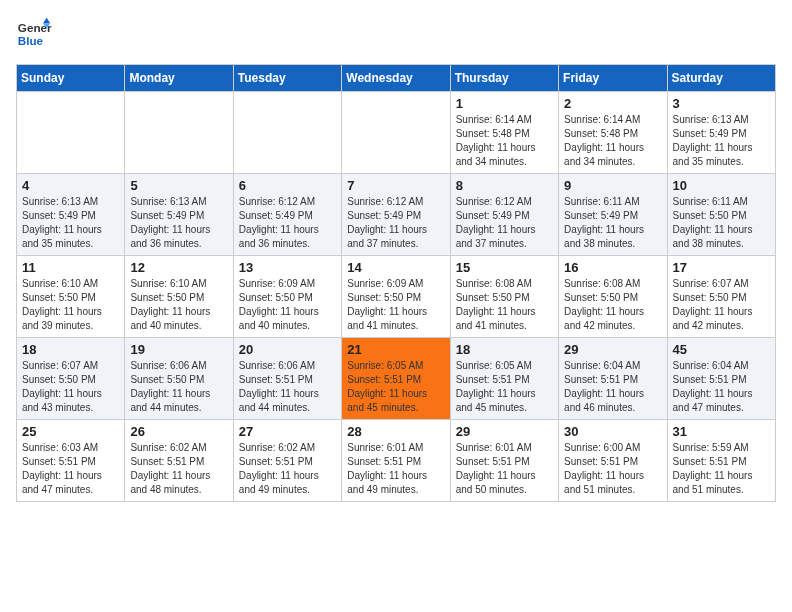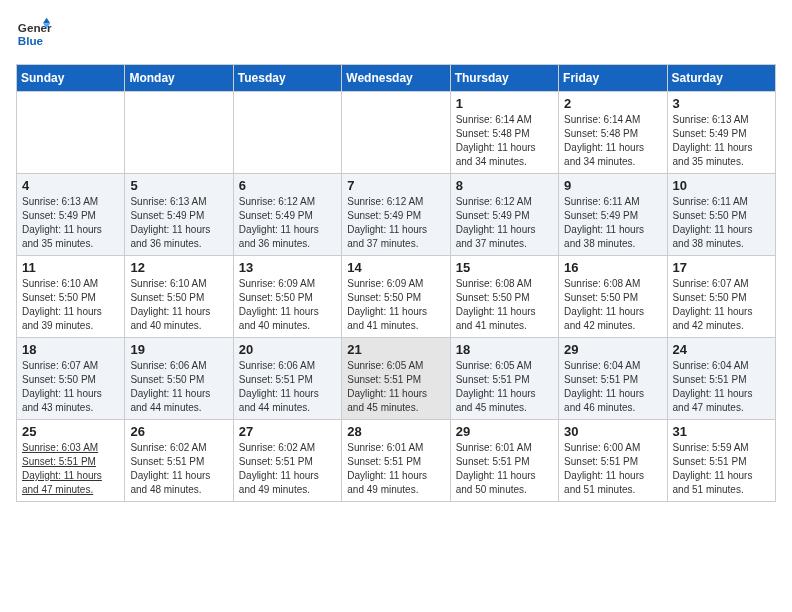--- a/index.html
+++ b/index.html
@@ -252,21 +252,21 @@
 Daylight: 11 hours
 and 44 minutes.</div>
         </td>
         <td style="background: rgb(240, 244, 248); margin-left: 36px;">
           <span class="day-number">20</span>
           <div class="day-info" style="white-space: pre-line;">Sunrise: 6:06 AM
 Sunset: 5:51 PM
 Daylight: 11 hours
 and 44 minutes.</div>
         </td>
-        <td style="background: #e5e5e5;">
+        <td style="background: #f97316;">
           <span class="day-number">21</span>
           <div class="day-info" style="white-space: pre-line;">Sunrise: 6:05 AM
 Sunset: 5:51 PM
 Daylight: 11 hours
 and 45 minutes.</div>
         </td>
         <td style="background: rgb(240, 244, 248);">
           <span class="day-number">18</span>
           <div class="day-info" style="white-space: pre-line;">Sunrise: 6:05 AM
 Sunset: 5:51 PM
@@ -274,31 +274,31 @@
 and 45 minutes.</div>
         </td>
         <td style="background: rgb(240, 244, 248);">
           <span class="day-number">29</span>
           <div class="day-info" style="white-space: pre-line;">Sunrise: 6:04 AM
 Sunset: 5:51 PM
 Daylight: 11 hours
 and 46 minutes.</div>
         </td>
         <td style="background: rgb(240, 244, 248);">
-          <span class="day-number">24</span>
+          <span class="day-number">45</span>
           <div class="day-info" style="white-space: pre-line;">Sunrise: 6:04 AM
 Sunset: 5:51 PM
 Daylight: 11 hours
 and 47 minutes.</div>
         </td>
       </tr>
       <tr>
         <td>
           <span class="day-number">25</span>
-          <div class="day-info" style="white-space: pre-line; text-decoration: underline;">Sunrise: 6:03 AM
+          <div class="day-info" style="white-space: pre-line;">Sunrise: 6:03 AM
 Sunset: 5:51 PM
 Daylight: 11 hours
 and 47 minutes.</div>
         </td>
         <td>
           <span class="day-number">26</span>
           <div class="day-info" style="white-space: pre-line;">Sunrise: 6:02 AM
 Sunset: 5:51 PM
 Daylight: 11 hours
 and 48 minutes.</div>

